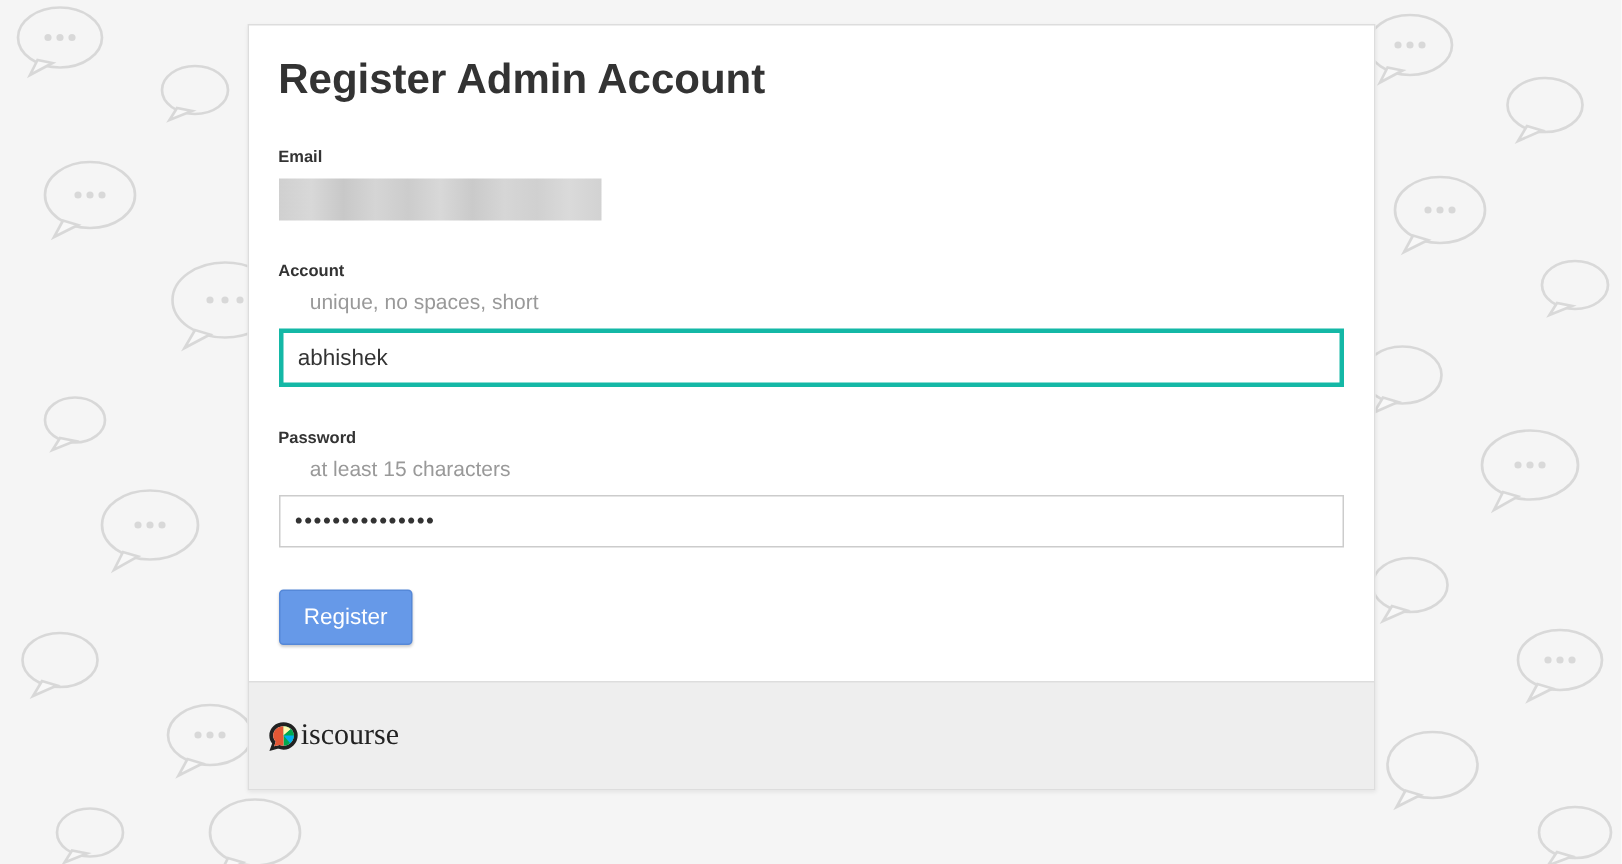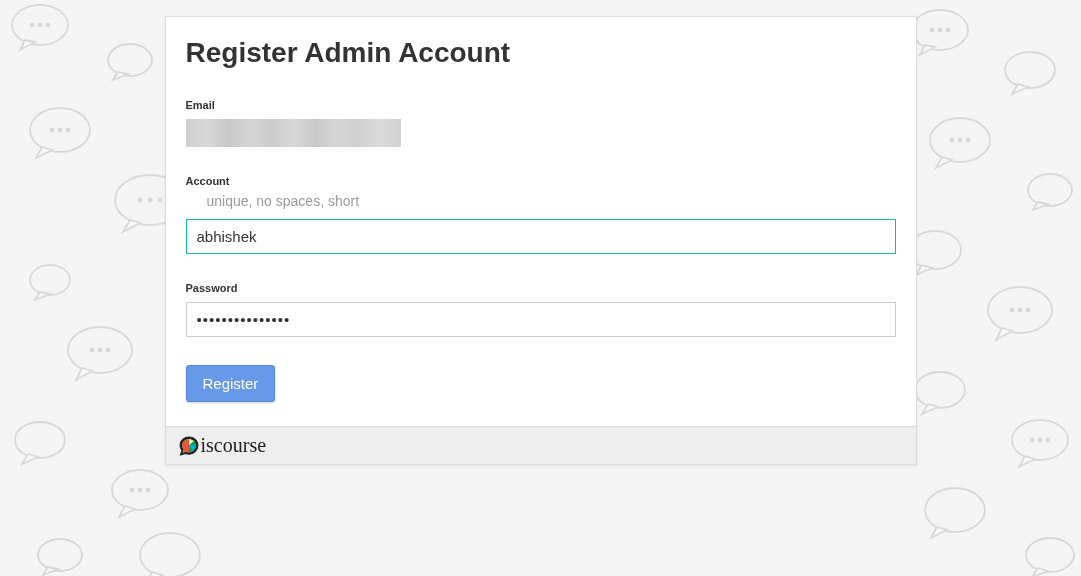--- a/index.html
+++ b/index.html
@@ -79,21 +79,21 @@
         #cacaca 60%, #d6d6d6 70%, #d0d0d0 80%,
         #dadada 90%, #d2d2d2 100%);
       filter: blur(0.5px);
     }
     
     .text-input {
       width: 100%;
       padding: 8px 10px;
       font-size: 15px;
       color: #333;
-      border: 1px solid #14b8a6;
+      border: 3px solid #14b8a6;
       background: #fff;
       outline: none;
     }
     
     .password-input {
       width: 100%;
       padding: 8px 10px;
       font-size: 15px;
       color: #333;
       border: 1px solid #ccc;
@@ -110,21 +110,21 @@
       border: 1px solid #5588d8;
       border-radius: 3px;
       cursor: pointer;
       box-shadow: 0 1px 2px rgba(0,0,0,0.2);
       text-align: center;
     }
     
     .footer {
       background: #eeeeee;
       border-top: 1px solid #ddd;
-      padding: 7px 12px;
+      padding: 24px 12px;
       display: flex;
       align-items: flex-end;
     }
     
     .discourse-logo {
       display: flex;
       align-items: center;
     }
     
     .discourse-icon {
@@ -226,20 +226,21 @@
     </div>
     
     <div class="form-group">
       <label class="field-label">Account</label>
       <span class="field-hint">unique, no spaces, short</span>
       <input type="text" class="text-input" value="abhishek" style="">
     </div>
     
     <div class="form-group">
       <label class="field-label">Password</label>
+      <span class="field-hint">at least 15 characters</span>
       <input type="text" class="password-input" value="•••••••••••••••" style="">
     </div>
     
     <button class="register-button">Register</button>
   </div>
 
   <div class="footer">
     <div class="discourse-logo">
       <svg class="discourse-icon" viewBox="0 0 32 32">
         <path d="M 16 3 C 9 3 3 8 3 15 C 3 18 4 20.5 5.8 22.5 L 3.5 29 L 11 27 C 12.5 27.6 14.2 28 16 28 C 23 28 29 22 29 15 C 29 8 23 3 16 3 Z" fill="#222" stroke="#222" stroke-width="1.5"></path>

